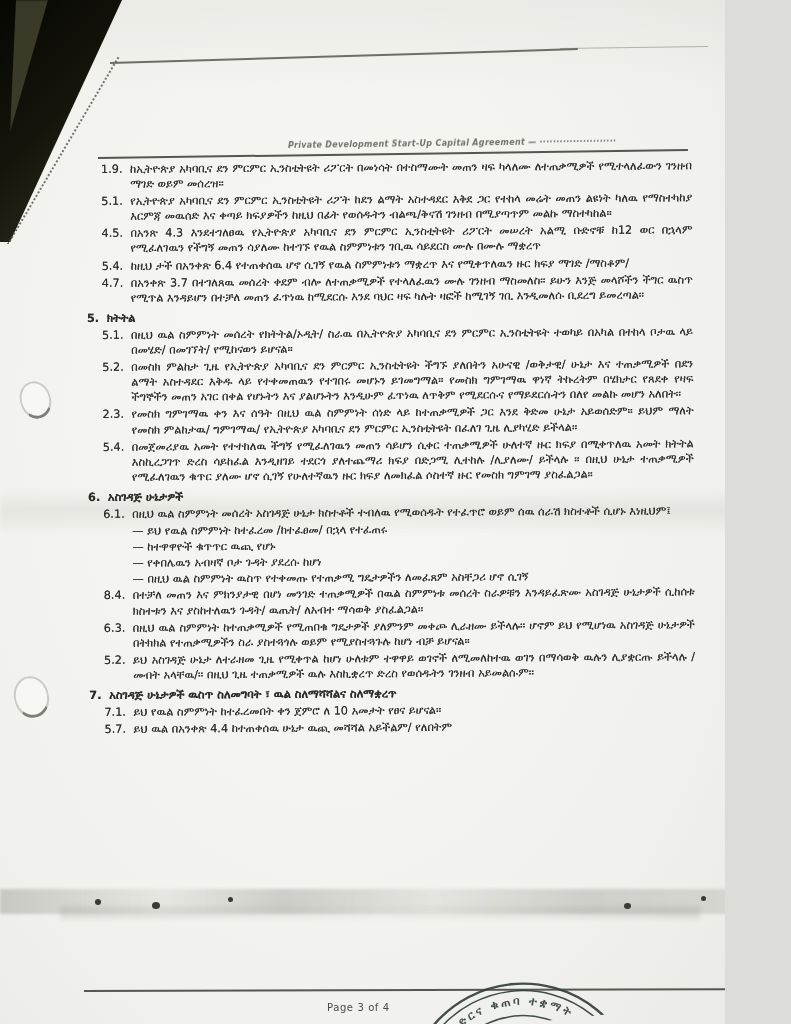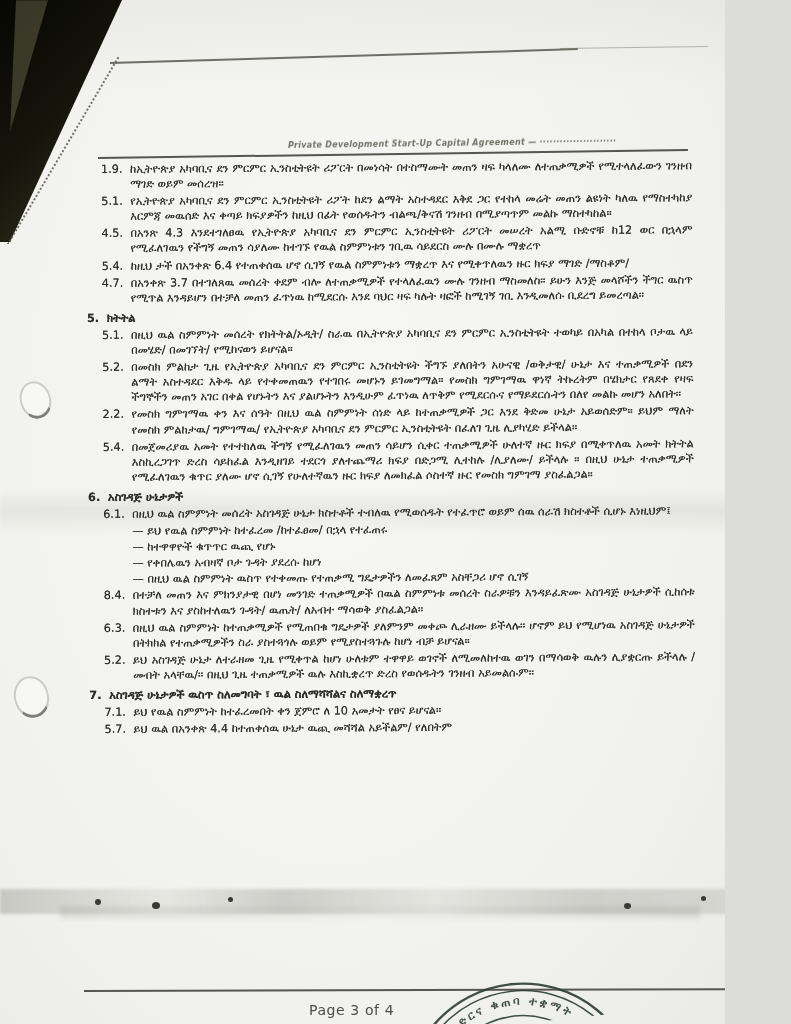--- a/index.html
+++ b/index.html
@@ -54,21 +54,21 @@
   .smudge{position:absolute;left:0;top:889px;width:748px;height:25px;opacity:.55;filter:blur(1.6px);
           background:linear-gradient(90deg,rgba(130,130,124,.65) 0%,rgba(175,175,168,.30) 22%,
                      rgba(120,120,114,.55) 38%,rgba(165,165,158,.32) 58%,rgba(118,118,112,.5) 78%,
                      rgba(150,150,143,.45) 100%);}
   .smudge2{position:absolute;left:60px;top:906px;width:640px;height:13px;opacity:.3;filter:blur(2px);
            background:linear-gradient(90deg,rgba(120,120,114,.5),rgba(170,170,163,.25) 50%,rgba(120,120,114,.5));}
   .speck{position:absolute;border-radius:50%;background:#3a3a33;}
   
   .bottom-rule{position:absolute;left:84px;top:989px;width:694px;height:1.5px;background:#3c3c36;
                opacity:.85;transform:rotate(-0.15deg);}
-  .pagenum{position:absolute;left:309px;top:1002px;font-size:14px;color:#4c4c46;
+  .pagenum{position:absolute;left:327px;top:1002px;font-size:10px;color:#4c4c46;
            letter-spacing:.6px;filter:blur(.3px);}
   
   .stamp{position:absolute;left:398px;top:977px;transform:rotate(-6deg);transform-origin:50% 120%;opacity:.92;}
   
   .right-strip{position:absolute;left:751px;top:0;width:40px;height:1024px;
                background:linear-gradient(90deg,#ededE9 0%,#d6d9d5 30%,#c6cac6 55%,#dadddA 85%,#f2f2f0 100%);}
   .right-line{position:absolute;left:769px;top:0;width:5px;height:1024px;background:#8f948d;opacity:.8;}
   .right-line2{position:absolute;left:772px;top:400px;width:2px;height:624px;background:#4f544e;opacity:.7;}
 </style>
 </head>
@@ -119,21 +119,21 @@
     </div>
     <div class="row clause">
       <span class="num">5.1.</span>
       <span class="txt">በዚህ ዉል ስምምነት መሰረት የክትትል/ኦዲት/ ስራዉ በኢትዮጵያ አካባቢና ደን ምርምር ኢንስቲትዩት ተወካይ በአካል በተከላ ቦታዉ ላይ በመሄድ/ በመገኘት/ የሚከናወን ይሆናል።</span>
     </div>
     <div class="row clause">
       <span class="num">5.2.</span>
       <span class="txt">በመስክ ምልከታ ጊዜ የኢትዮጵያ አካባቢና ደን ምርምር ኢንስቲትዩት ችግኙ ያለበትን አሁናዊ /ወቅታዊ/ ሁኔታ እና ተጠቃሚዎች በደን ልማት አስተዳደር እቅዱ ላይ የተቀመጠዉን የተገበሩ መሆኑን ይገመግማል። የመስክ ግምገማዉ ዋነኛ ትኩረትም በሄክታር የጸደቀ የዛፍ ችግኞችን መጠን አገር በቀል የሆኑትን እና ያልሆኑትን እንዲሁም ፈጥነዉ ለጥቅም የሚደርሱና የማይደርሱትን በለየ መልኩ መሆን አለበት።</span>
     </div>
     <div class="row clause">
-      <span class="num">2.2.</span>
+      <span class="num">2.3.</span>
       <span class="txt">የመስክ ግምገማዉ ቀን እና ሰዓት በዚህ ዉል ስምምነት ሰነድ ላይ ከተጠቃሚዎች ጋር እንደ ቅድመ ሁኔታ አይወሰድም። ይህም ማለት የመስክ ምልከታዉ/ ግምገማዉ/ የኢትዮጵያ አካባቢና ደን ምርምር ኢንስቲትዩት በፈለገ ጊዜ ሊያካሂድ ይችላል።</span>
     </div>
     <div class="row clause">
       <span class="num">5.4.</span>
       <span class="txt">በመጀመሪያዉ አመት የተተከለዉ ችግኝ የሚፈለገዉን መጠን ሳይሆን ሲቀር ተጠቃሚዎች ሁለተኛ ዙር ክፍያ በሚቀጥለዉ አመት ክትትል እስኪረጋገጥ ድረስ ሳይከፈል እንዲዘገይ ተደርጎ ያለተጨማሪ ክፍያ በድጋሚ ሊተከሉ /ሊያለሙ/ ይችላሉ ። በዚህ ሁኔታ ተጠቃሚዎች የሚፈለገዉን ቁጥር ያለሙ ሆኖ ሲገኝ የሁለተኛዉን ዙር ክፍያ ለመክፈል ሶስተኛ ዙር የመስክ ግምገማ ያስፈልጋል።</span>
     </div>
 
     <div class="row section">
       <span class="num">6.</span>
       <span class="txt">አስገዳጅ ሁኔታዎች</span>

